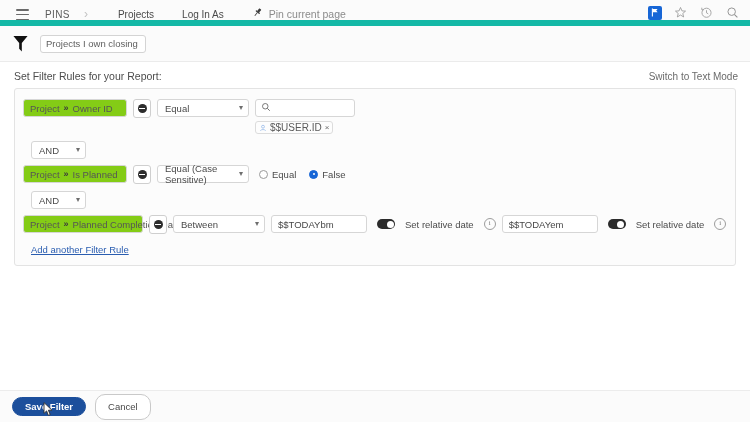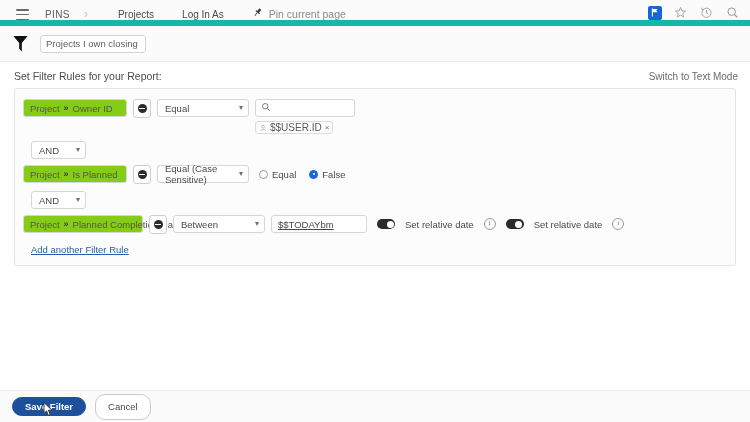--- a/index.html
+++ b/index.html
@@ -329,21 +329,20 @@
     height: 18px;
     border: 1px solid #d6d6d6;
     border-radius: 3px;
     background: #fff;
     font-family: "Liberation Sans", sans-serif;
     font-size: 9.5px;
     color: #474747;
     padding: 0 6px;
     box-sizing: border-box;
     outline: none;
-    text-decoration: underline;
   }
   .ti-date { width: 96px; }
 
   .toggle-wrap {
     display: flex;
     align-items: center;
     gap: 10px;
     height: 18px;
     margin-left: 4px;
   }
@@ -617,20 +616,21 @@
 
     <input class="text-input ti-date" type="text" value="$$TODAYbm" style="">
     <div class="toggle-wrap">
       <div class="toggle">
         <span class="knob"></span>
       </div>
       <span class="toggle-label">Set relative date</span>
       <span class="info-ico">i</span>
     </div>
 
+    <input class="text-input ti-date" type="text" value="$$TODAYem" style="">
     <div class="toggle-wrap">
       <div class="toggle">
         <span class="knob"></span>
       </div>
       <span class="toggle-label">Set relative date</span>
       <span class="info-ico">i</span>
     </div>
   </div>
 
   <div class="add-rule">Add another Filter Rule</div>

